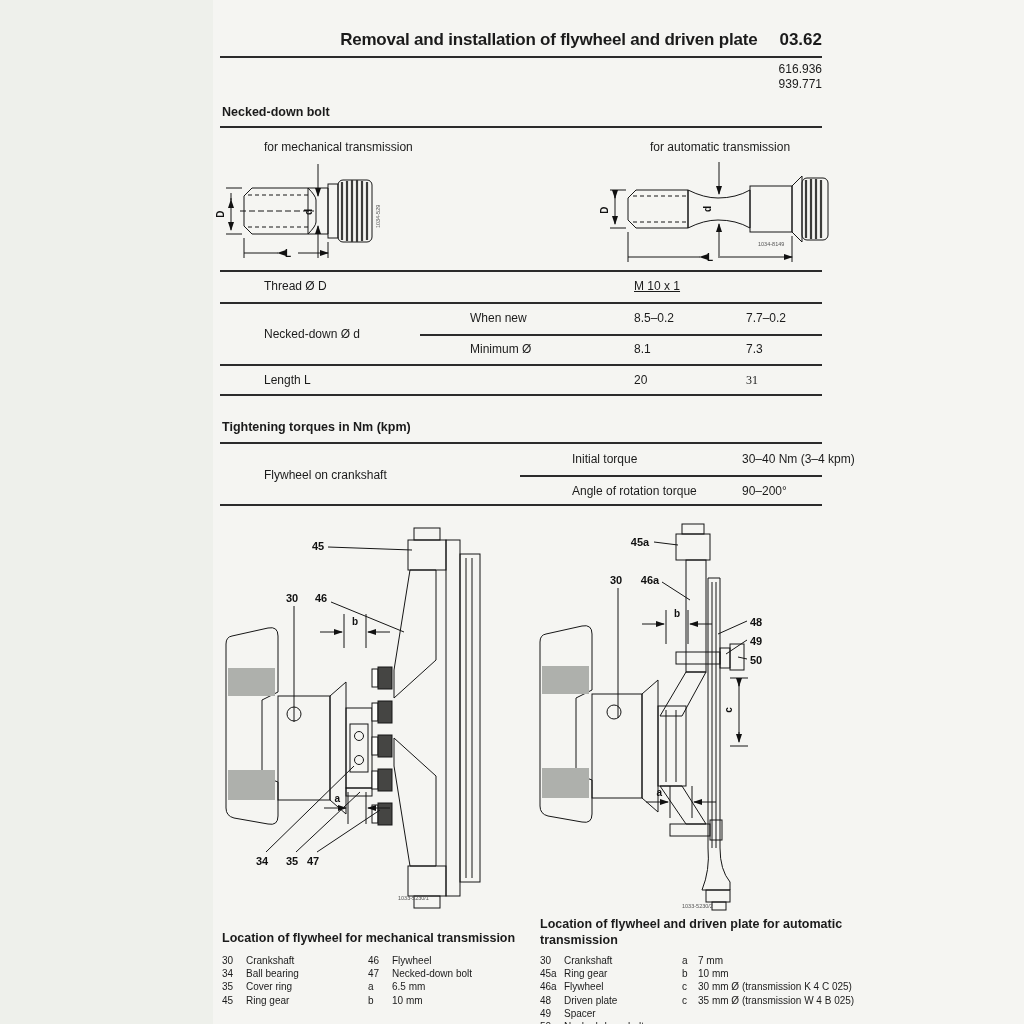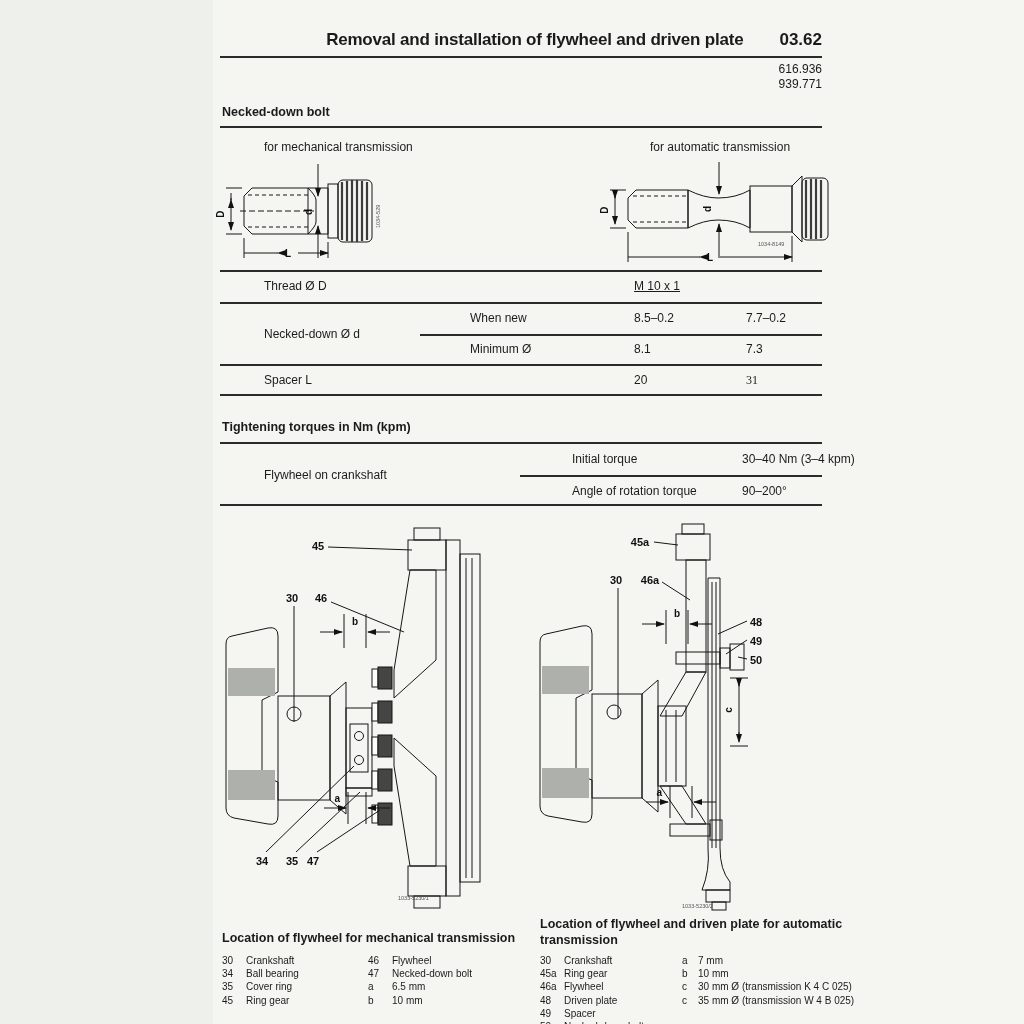--- a/index.html
+++ b/index.html
@@ -3,21 +3,21 @@
 <meta charset="utf-8">
 <style>
   html,body{margin:0;padding:0;background:#dededb;}
   .page{position:relative;width:1024px;height:1024px;background:#f5f5f2;overflow:hidden;
         font-family:"Liberation Sans","DejaVu Sans",sans-serif;color:#1b1b1b;}
   .margin-strip{position:absolute;left:0;top:0;width:213px;height:1024px;background:#eef0eb;}
   .abs{position:absolute;}
   .rule{position:absolute;background:#2b2b2b;height:2px;}
   .rule.thin{height:1.5px;}
   .title-row{position:absolute;left:220px;top:30px;width:602px;display:flex;justify-content:flex-end;
-             align-items:baseline;gap:36px;}
+             align-items:baseline;gap:22px;}
   .title{font-size:17px;font-weight:bold;letter-spacing:-0.2px;}
   .secnum{font-size:17px;font-weight:bold;}
   .models{position:absolute;left:620px;top:62px;width:202px;text-align:right;font-size:12px;line-height:15px;}
   .h-bold{font-size:12.5px;font-weight:bold;}
   .t12{font-size:12px;margin-left:42px;}
   .cap{font-size:12.5px;font-weight:bold;line-height:16px;}
   .legend{font-size:10px;line-height:13.2px;}
   .legend .row{white-space:nowrap;}
   .legend .key{display:inline-block;font-weight:normal;}
   .lg-k22 .key{width:24px;}
@@ -145,21 +145,21 @@
   <div class="rule" style="left:220px;top:302px;width:602px;"></div>
   <div class="abs t12" style="left:428px;top:311px;">When new</div>
   <div class="abs t12" style="left:592px;top:311px;">8.5–0.2</div>
   <div class="abs t12" style="left:704px;top:311px;">7.7–0.2</div>
   <div class="rule thin" style="left:420px;top:334px;width:402px;"></div>
   <div class="abs t12" style="left:222px;top:327px;">Necked-down Ø d</div>
   <div class="abs t12" style="left:428px;top:342px;">Minimum Ø</div>
   <div class="abs t12" style="left:592px;top:342px;">8.1</div>
   <div class="abs t12" style="left:704px;top:342px;">7.3</div>
   <div class="rule" style="left:220px;top:364px;width:602px;"></div>
-  <div class="abs t12" style="left:222px;top:373px;">Spacer L</div>
+  <div class="abs t12" style="left:222px;top:373px;">Length L</div>
   <div class="abs t12" style="left:592px;top:373px;">20</div>
   <div class="abs t12" style="left:704px;top:373px;font-family:Liberation Serif, serif;">31</div>
   <div class="rule" style="left:220px;top:394px;width:602px;"></div>
 
   <div class="abs h-bold" style="left:222px;top:420px;">Tightening torques in Nm (kpm)</div>
   <div class="rule" style="left:220px;top:442px;width:602px;"></div>
   <div class="abs t12" style="left:530px;top:452px;">Initial torque</div>
   <div class="abs t12" style="left:700px;top:452px;">30–40 Nm (3–4 kpm)</div>
   <div class="abs t12" style="left:222px;top:468px;">Flywheel on crankshaft</div>
   <div class="rule thin" style="left:520px;top:475px;width:302px;"></div>

